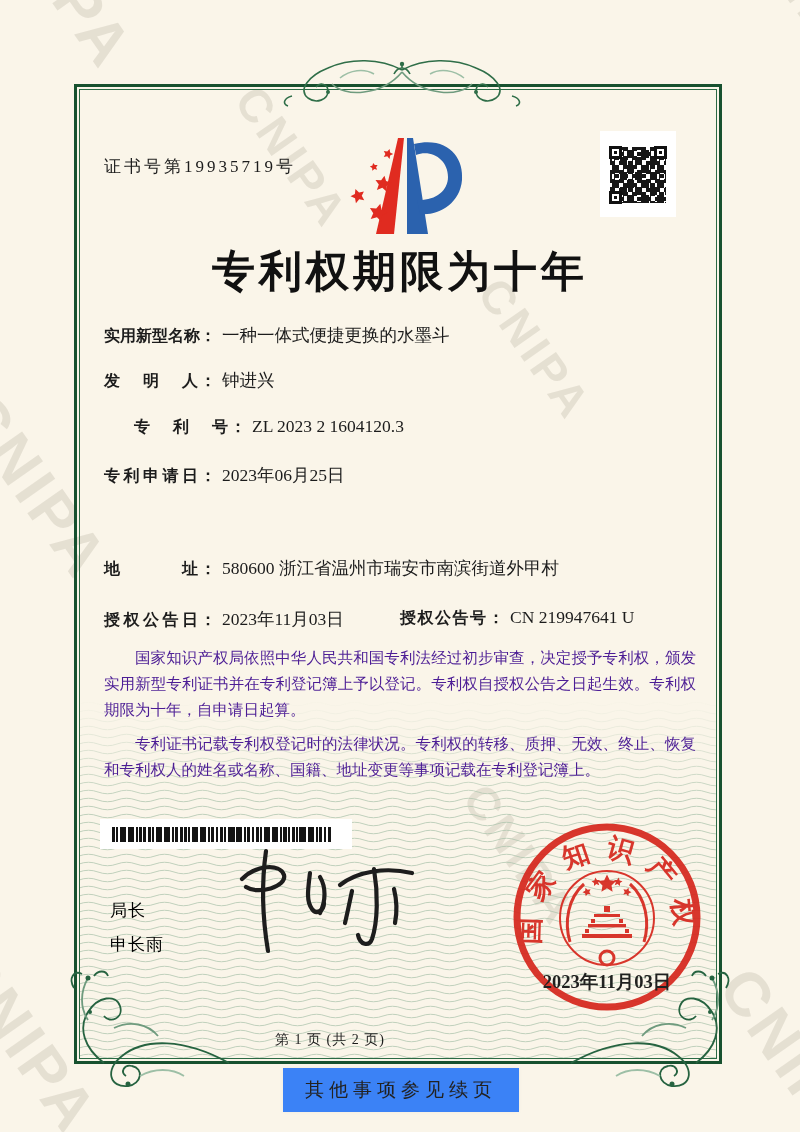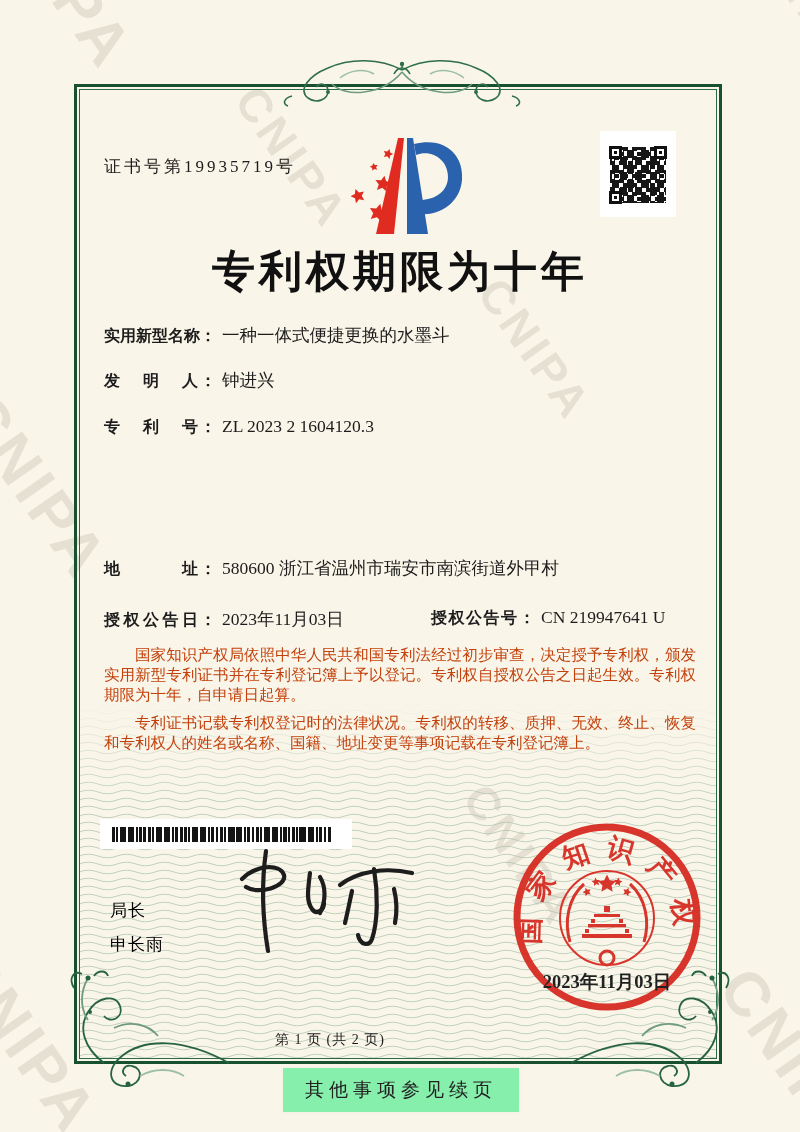--- a/index.html
+++ b/index.html
@@ -68,26 +68,26 @@
 
   
   .field-row{position:absolute;left:104px;font-size:17px;white-space:nowrap;}
   .f-label{
     display:inline-block;width:94px;vertical-align:bottom;
     text-align:justify;text-align-last:justify;font-weight:600;font-size:16px;
   }
   .f-colon{font-weight:600;margin:0 6px 0 2px;font-size:16px;}
   .f-value{font-size:17.5px;}
   .pair2{position:absolute;left:296px;top:0;white-space:nowrap;}
-  .pair2 .f-label{width:86px;margin-left:31px;}
+  .pair2 .f-label{width:86px;}
 
   
   .body-text{
     position:absolute;left:104px;top:645px;width:592px;
-    font-size:15.5px;line-height:20px;color:#c2410c;text-align:justify;
+    font-size:15.5px;line-height:26px;color:#4c1d95;text-align:justify;
   }
   .body-text p{margin:0 0 8px 0;text-indent:2em;}
 
   
   .barcode-strip{position:absolute;left:100px;top:819px;width:252px;height:30px;background:#fff;}
   .barcode{
     position:absolute;left:12px;top:8px;width:220px;height:15px;
     background:
       repeating-linear-gradient(90deg,#141414 0 2px,transparent 2px 4px),
       repeating-linear-gradient(90deg,#141414 0 3px,transparent 3px 9px),
@@ -101,21 +101,21 @@
   }
   .signature{position:absolute;left:228px;top:843px;}
 
   .seal{position:absolute;left:512px;top:822px;width:190px;height:190px;}
 
   .page-num{
     position:absolute;left:0;top:1031px;width:660px;text-align:center;
     font-size:14px;letter-spacing:1px;
   }
   .next-note{
-    position:absolute;left:283px;top:1068px;width:236px;height:44px;background:#86efac;
+    position:absolute;left:283px;top:1068px;width:236px;height:44px;background:#3b82f6;
     display:flex;align-items:center;justify-content:center;
     font-size:19px;letter-spacing:5px;color:#222;
     box-shadow:0 0 4px rgba(0,0,0,0.04);
   }
 
   
   .orn{position:absolute;pointer-events:none;}
 </style>
 </head>
 <body>
@@ -223,22 +223,25 @@
   </div>
 
   <div class="title">专利权期限为十年</div>
 
   <div class="field-row" style="top:368px;">
     <span class="f-label">发明人</span><span class="f-colon">：</span><span class="f-value">钟进兴</span>
   </div>
   <div class="field-row" style="top:323px;">
     <span class="f-label">实用新型名称</span><span class="f-colon">：</span><span class="f-value">一种一体式便捷更换的水墨斗</span>
   </div>
-  <div class="field-row" style="top:416px;">
+  <div class="field-row" style="top:416px;margin-left:30px;">
     <span class="f-label">专利号</span><span class="f-colon">：</span><span class="f-value">ZL 2023 2 1604120.3</span>
+  </div>
+  <div class="field-row" style="top:463px;">
+    <span class="f-label">专利申请日</span><span class="f-colon">：</span><span class="f-value">2023年06月25日</span>
   </div>
   <div class="field-row" style="top:556px;">
     <span class="f-label">地址</span><span class="f-colon">：</span><span class="f-value">580600 浙江省温州市瑞安市南滨街道外甲村</span>
   </div>
   <div class="field-row" style="top:607px;">
     <span class="f-label">授权公告日</span><span class="f-colon">：</span><span class="f-value">2023年11月03日</span>
     <span class="pair2">
       <span class="f-label">授权公告号</span><span class="f-colon">：</span><span class="f-value">CN 219947641 U</span>
     </span>
   </div>

